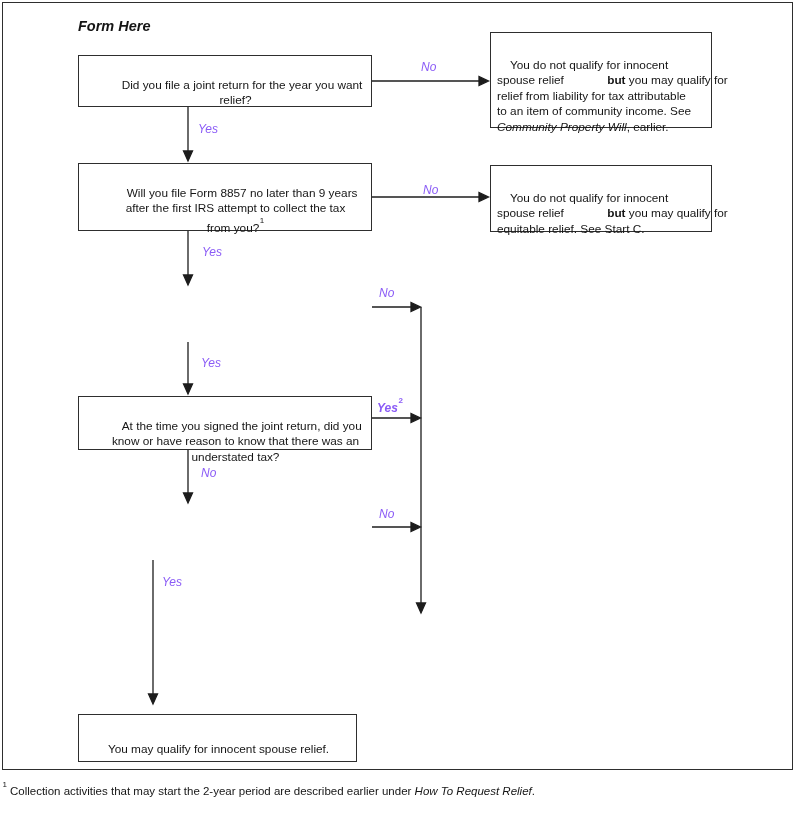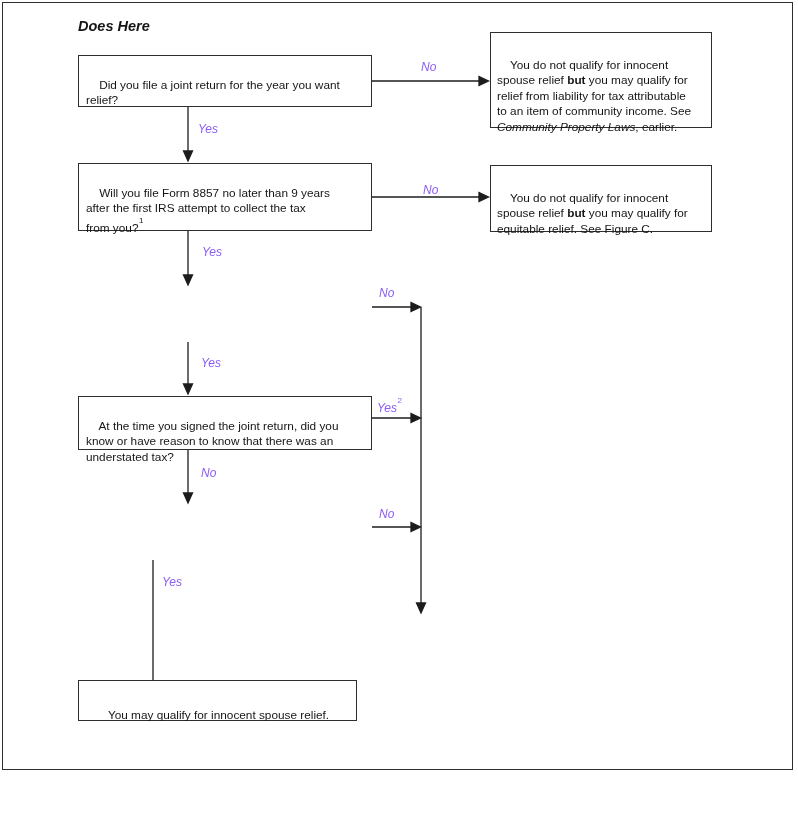--- a/index.html
+++ b/index.html
@@ -14,46 +14,46 @@
   .title{
     position:absolute;left:78px;top:18px;
     font-size:14.5px;font-weight:bold;font-style:italic;color:#151515;
   }
   .box{
     position:absolute;box-sizing:border-box;background:#fff;
     border:1px solid #2e2e2e;
     font-size:11.8px;line-height:15.5px;color:#151515;
     white-space:pre;text-indent:5px;
   }
-  .qbox{left:78px;width:294px;padding:6px 6px 2px 7px;}
+  .qbox{left:78px;width:294px;padding:6px 6px 2px 27px;text-align:center;}
   .obox{left:490px;width:222px;padding:9px 4px 2px 6px;}
   .fbox{left:240px;width:290px;padding:3px 4px 2px 5px;text-indent:13px;}
   .endbox{left:78px;width:279px;padding:11px 4px 2px 16px;text-indent:0;}
-  .b{font-weight:bold;}
+  .b{font-weight:bold;margin-left:40px;}
   .i{font-style:italic;}
   .lbl{
     position:absolute;font-size:12px;font-style:italic;color:#8b5cf6;line-height:13px;
   }
   sup.ref{
     font-size:8px;font-style:normal;position:relative;top:-4px;margin-left:0.5px;
   }
   .wires{position:absolute;left:0;top:0;}
   .fn{
     position:absolute;left:2px;font-size:11.5px;color:#151515;white-space:pre;
   }
   .fn sup.ref{margin-right:3px;top:-3.5px;}
 </style>
 </head>
 <body>
 
 <div class="stage">
 
   <div class="frame"></div>
 
-  <div class="title">Does Here</div>
+  <div class="title">Form Here</div>
 
   <svg class="wires" width="798" height="817" viewBox="0 0 798 817">
     <g stroke="#1c1c1c" stroke-width="1.3" fill="#1c1c1c">
 
       <line x1="372" y1="81" x2="479" y2="81"></line>
       <polygon points="479,76.5 479,85.5 488.5,81"></polygon>
 
       <line x1="188" y1="107" x2="188" y2="152"></line>
       <polygon points="183.5,151 192.5,151 188,161"></polygon>
 
@@ -103,39 +103,40 @@
 know or have reason to know that there was an
 understated tax?</span>
   </div>
 
 
   <div class="box obox" style="top:32px;height:96px;">
     <span>You do not qualify for innocent
 spouse relief </span><span class="b">but</span><span> you may qualify for
 relief from liability for tax attributable
 to an item of community income. See
-</span><span class="i">Community Property Laws</span><span>, earlier.</span>
+</span><span class="i">Community Property Will</span><span>, earlier.</span>
   </div>
 
   <div class="box obox" style="top:165px;height:67px;">
     <span>You do not qualify for innocent
 spouse relief </span><span class="b">but</span><span> you may qualify for
-equitable relief. See Figure C.</span>
+equitable relief. See Start C.</span>
   </div>
 
 
-  <div class="box endbox" style="top:680px;height:41px;">
+  <div class="box endbox" style="top:714px;height:48px;">
     <span>You may qualify for innocent spouse relief.</span>
   </div>
 
   <div class="lbl" style="left:421px;top:61px;">No</div>
   <div class="lbl" style="left:198px;top:123px;">Yes</div>
   <div class="lbl" style="left:423px;top:184px;">No</div>
   <div class="lbl" style="left:202px;top:246px;">Yes</div>
   <div class="lbl" style="left:379px;top:287px;">No</div>
   <div class="lbl" style="left:201px;top:357px;">Yes</div>
-  <div class="lbl" style="left:377px;top:398px;"><span>Yes</span><sup class="ref">2</sup></div>
+  <div class="lbl" style="left:377px;top:398px;font-weight:bold;"><span>Yes</span><sup class="ref">2</sup></div>
   <div class="lbl" style="left:201px;top:467px;">No</div>
   <div class="lbl" style="left:379px;top:508px;">No</div>
   <div class="lbl" style="left:162px;top:576px;">Yes</div>
 
+  <div class="fn" style="top:783px;"><sup class="ref">1</sup><span>Collection activities that may start the 2-year period are described earlier under </span><span class="i">How To Request Relief</span><span>.</span></div>
 
 </div>
 
 </body></html>

